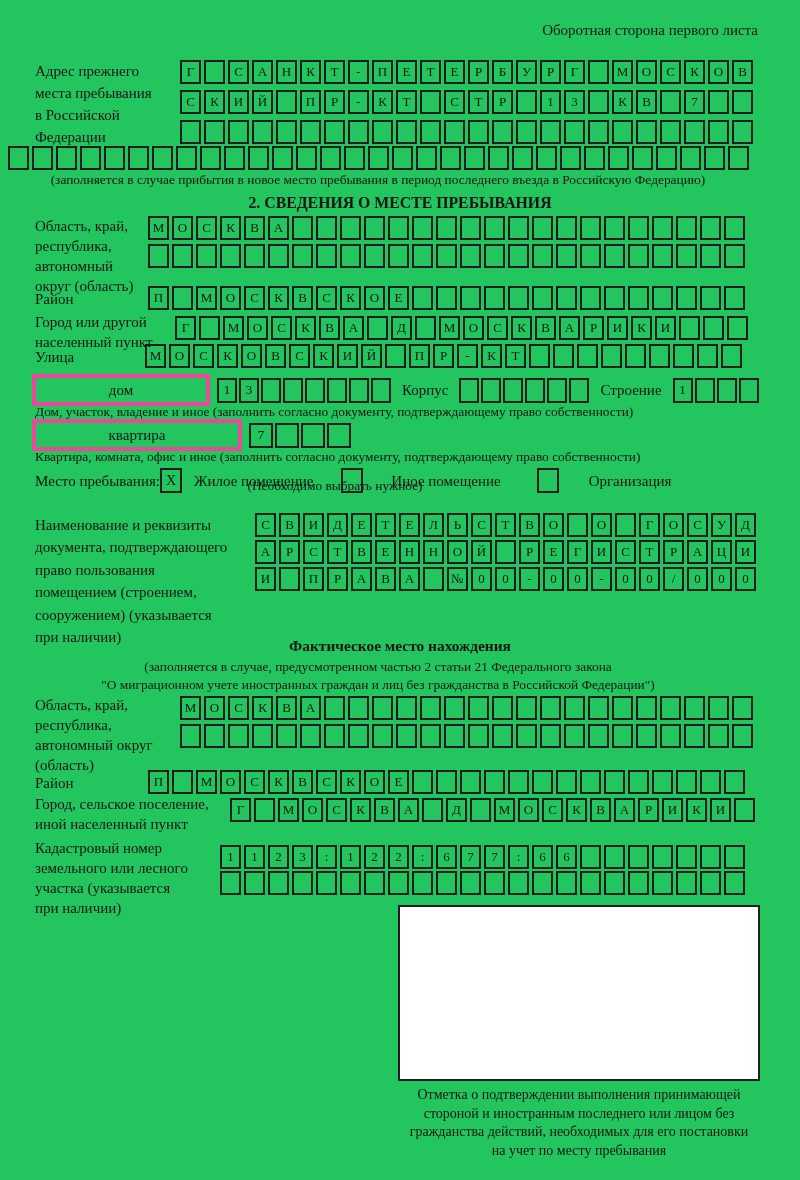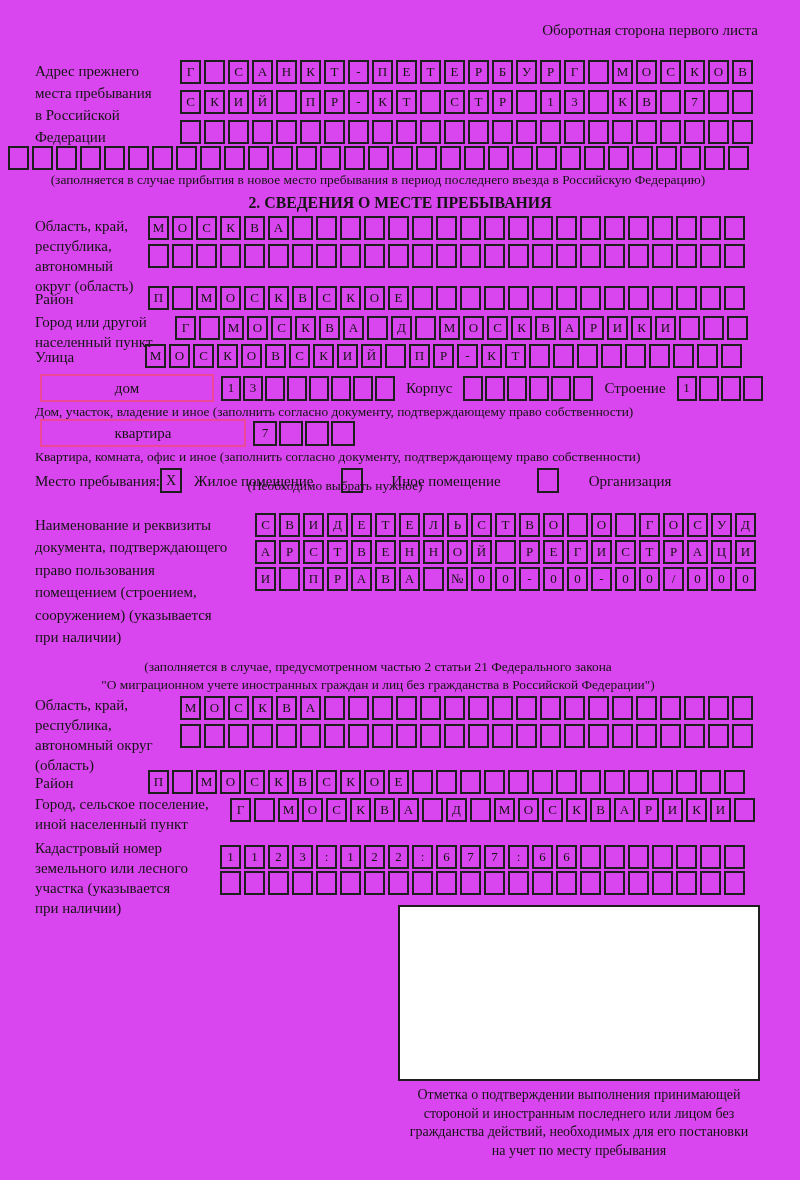--- a/index.html
+++ b/index.html
@@ -1,38 +1,38 @@
 <!DOCTYPE html>
 <html><head>
 <meta charset="utf-8">
 <style>
   html,body{margin:0;padding:0;background:#e8e8e8;}
   .page{
-    position:relative;width:800px;height:1180px;background:#d946ef;
+    position:relative;width:800px;height:1180px;background:#22c55e;
     font-family:"Liberation Serif","DejaVu Serif",serif;color:#141414;
     margin:0 auto;overflow:hidden;
   }
   .abs{position:absolute;}
   .lbl{font-size:15px;line-height:22px;}
   .lbl20{font-size:15px;line-height:20px;}
   .note{font-size:13.4px;width:756px;text-align:center;}
   .title{font-size:15.8px;font-weight:bold;width:800px;text-align:center;}
   .cellrow{display:flex;gap:3px;}
   .cell{
     flex:0 0 auto;width:17px;height:20px;border:2px solid #1e1e1e;
     display:flex;align-items:center;justify-content:center;
     font-size:13px;overflow:visible;white-space:nowrap;
   }
   .cellrow.big{gap:2px;}
   .cellrow.big .cell{width:16px;height:21px;}
   .cellrow.apt .cell{width:20px;height:21px;}
   .cellrow.apt{gap:2px;}
   .widebox{
-    flex:0 0 auto;border:2px solid #ec4899;height:24px;
-    display:flex;align-items:center;justify-content:center;font-size:15px;margin-left:8px;
+    flex:0 0 auto;border:4px solid #ec4899;height:24px;
+    display:flex;align-items:center;justify-content:center;font-size:15px;
   }
   .row-flex{display:flex;align-items:center;gap:7px;}
   .inline-lbl{font-size:15px;margin:0 4px;white-space:nowrap;}
   .checkbox{
     flex:0 0 auto;width:18px;height:21px;border:2px solid #1e1e1e;
     display:flex;align-items:center;justify-content:center;font-size:14px;
   }
   .stay{display:flex;align-items:center;}
   .markbox{border:2px solid #1e1e1e;background:#fff;}
   .caption{font-size:14px;line-height:18.5px;text-align:center;}
@@ -439,20 +439,21 @@
       <span class="cell">0</span>
       <span class="cell">-</span>
       <span class="cell">0</span>
       <span class="cell">0</span>
       <span class="cell">/</span>
       <span class="cell">0</span>
       <span class="cell">0</span>
       <span class="cell">0</span>
     </div>
 
+  <div class="abs title" style="top:637px;left:0;font-size:15.4px;">Фактическое место нахождения</div>
   <div class="abs note" style="top:659px;left:0;">(заполняется в случае, предусмотренном частью 2 статьи 21 Федерального закона</div>
   <div class="abs note" style="top:677px;left:0;">"О миграционном учете иностранных граждан и лиц без гражданства в Российской Федерации")</div>
 
   <div class="abs lbl20" style="top:695px;left:35px;">
     <div>Область, край,</div>
     <div>республика,</div>
     <div>автономный округ</div>
     <div>(область)</div>
   </div>
   <div class="abs cellrow" style="top:696px;left:180px;">

